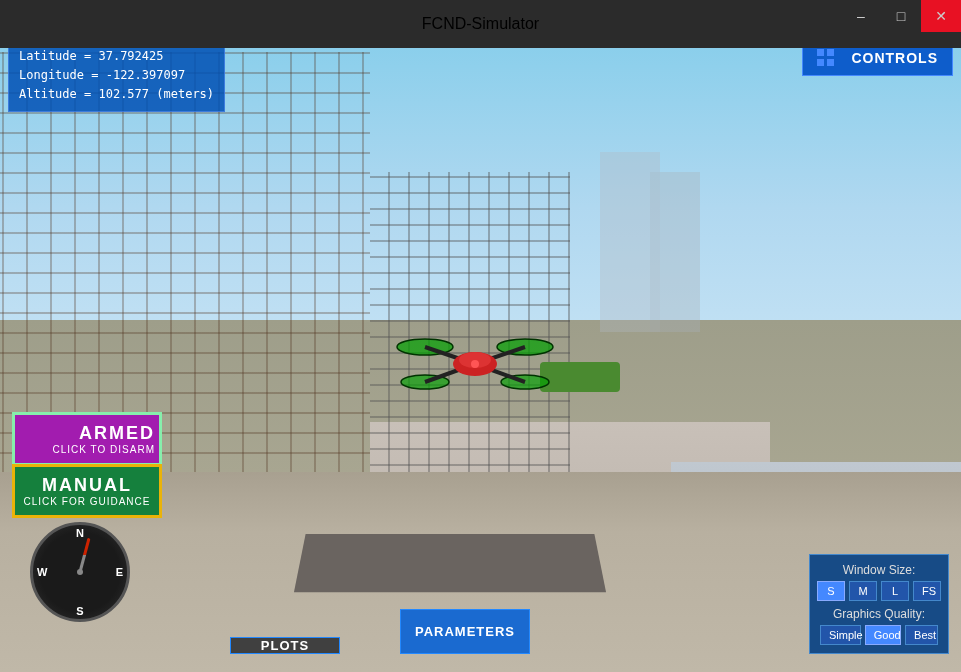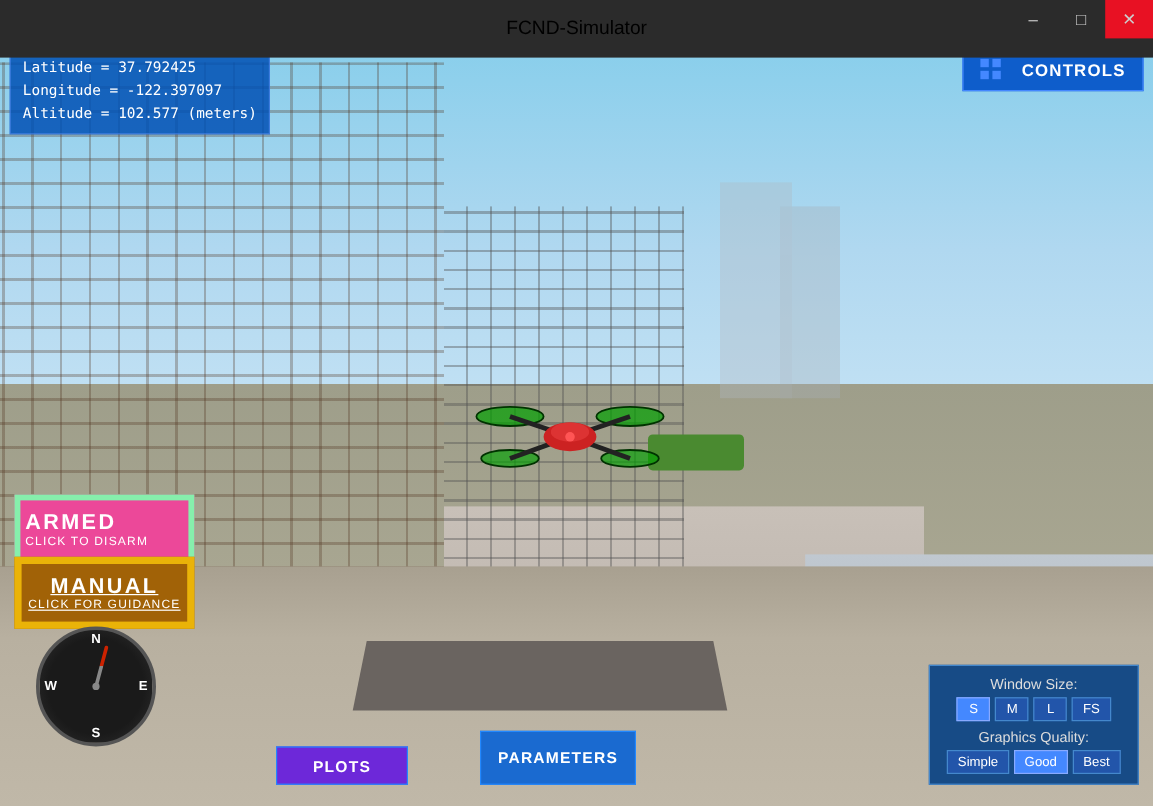--- a/index.html
+++ b/index.html
@@ -162,51 +162,50 @@
       width: 7px;
       height: 7px;
     }
 
     
     #armed-btn {
       position: absolute;
       left: 12px;
       top: 380px;
       width: 150px;
-      background: #ec4899;
-      color: #fff;
-      text-align: left;
+      background: #a21caf;
+      color: #fff;
+      text-align: right;
       padding: 8px 4px;
       cursor: pointer;
-      border: 5px solid #86efac;
+      border: 3px solid #86efac;
     }
 
     #armed-btn .btn-main {
       font-size: 18px;
       font-weight: bold;
       letter-spacing: 2px;
     }
 
     #armed-btn .btn-sub {
       font-size: 10px;
       letter-spacing: 1px;
     }
 
     #manual-btn {
       position: absolute;
       left: 12px;
       top: 432px;
       width: 150px;
-      background: #a16207;
+      background: #15803d;
       color: #fff;
       text-align: center;
       padding: 8px 4px;
       cursor: pointer;
-      border: 6px solid #eab308;
-      text-decoration: underline;
+      border: 3px solid #eab308;
     }
 
     #manual-btn .btn-main {
       font-size: 18px;
       font-weight: bold;
       letter-spacing: 2px;
     }
 
     #manual-btn .btn-sub {
       font-size: 10px;
@@ -265,22 +264,22 @@
       border-radius: 50%;
       background: #888;
     }
 
     
     #plots-btn {
       position: absolute;
       bottom: 18px;
       left: 230px;
       width: 110px;
-      height: 32px;
-      background: #6d28d9;
+      height: 17px;
+      background: #404040;
       color: #fff;
       font-size: 13px;
       font-weight: bold;
       letter-spacing: 1px;
       display: flex;
       align-items: center;
       justify-content: center;
       cursor: pointer;
       border: 1px solid #2288ff;
     }
@@ -306,21 +305,21 @@
     
     #settings-panel {
       position: absolute;
       bottom: 18px;
       right: 12px;
       background: rgba(0, 60, 130, 0.88);
       border: 1px solid #4488cc;
       padding: 8px 10px;
       color: #fff;
       font-size: 12px;
-      width: 175px;
+      width: 140px;
     }
 
     .settings-label {
       font-size: 12px;
       color: #ddd;
       text-align: center;
       width: 100%;
       margin-bottom: 4px;
     }
 

